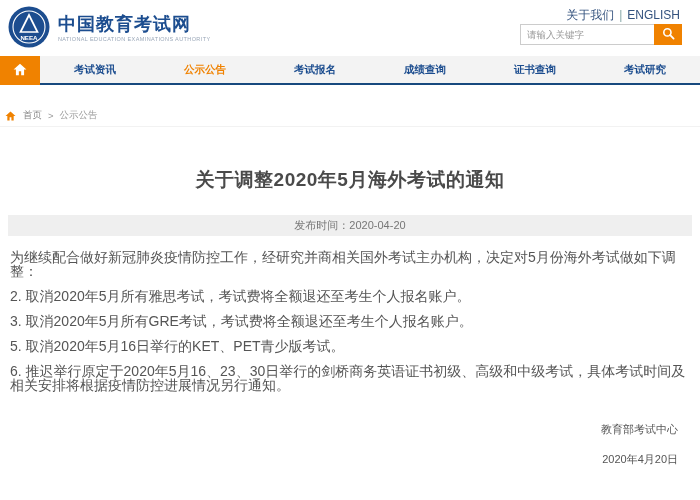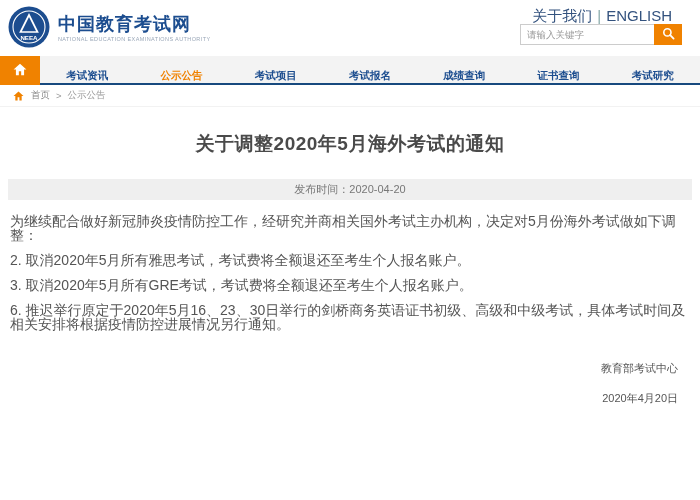--- a/index.html
+++ b/index.html
@@ -7,50 +7,50 @@
     font-family: "Liberation Sans", "DejaVu Sans", sans-serif; }
 
   
   .header { position: relative; height: 56px; background: #fff; }
   .logo-block { position: absolute; left: 8px; top: 6px; display: flex; align-items: center; }
   .logo-emblem { width: 42px; height: 42px; flex: 0 0 auto; }
   .logo-text { margin-left: 8px; }
   .logo-title { color: #1c4d8f; font-size: 18px; font-weight: bold; letter-spacing: 1px; line-height: 22px; }
   .logo-sub { color: #9aa7b8; font-size: 5.5px; letter-spacing: 0.4px; margin-top: 1px; }
 
-  .top-links { position: absolute; top: 7px; right: 28px; font-size: 15px; color: #33527e; }
+  .top-links { position: absolute; top: 7px; right: 20px; font-size: 12px; color: #33527e; }
   .top-links a { color: #33527e; text-decoration: none; cursor: pointer; }
   .top-links .sep { margin: 0 5px; color: #8aa; }
 
   .search-box { position: absolute; top: 24px; right: 18px; display: flex; height: 21px; }
   .search-input { width: 134px; height: 21px; border: 1px solid #ccc; border-right: none;
     font-size: 9.5px; padding: 0 6px; color: #555; outline: none; }
   .search-input::placeholder { color: #999; }
   .search-btn { width: 28px; height: 21px; background: #f08200; border: none; cursor: pointer;
     display: flex; align-items: center; justify-content: center; }
 
   
   .nav { display: flex; height: 29px; background: #f3f3f3; border-bottom: 2px solid #17497e; }
   .nav-home { width: 40px; height: 29px; background: #f08200; display: flex;
     align-items: center; justify-content: center; cursor: pointer; }
-  .nav-items { flex: 1; display: flex; align-items: flex-end; }
+  .nav-items { flex: 1; display: flex; }
   .nav-item { flex: 1; display: flex; align-items: center; justify-content: center;
     font-size: 10.5px; font-weight: bold; color: #1c4d8f; cursor: pointer; }
   .nav-item.active { color: #f08200; }
 
   
-  .breadcrumb { height: 22px; display: flex; align-items: center; padding-left: 10px;
-    font-size: 9.5px; color: #999; border-bottom: 1px solid #f2f2f2; }
+  .breadcrumb { height: 22px; display: flex; align-items: center; padding-left: 2px;
+    font-size: 9.5px; color: #999; border-bottom: 1px solid #f2f2f2; margin-top: 20px; }
   .breadcrumb .bc-home-icon { margin-right: 4px; display: inline-flex; }
   .breadcrumb span { margin: 0 3px; }
   .bc-link { color: #888; cursor: pointer; }
 
   
   .article-title { text-align: center; font-size: 19px; color: #4a4a4a; font-weight: bold;
-    margin-top: 24px; letter-spacing: 0.5px; }
+    margin-top: 40px; letter-spacing: 0.5px; }
   .date-bar { margin: 22px 8px 0 8px; height: 21px; background: #efefef;
     display: flex; align-items: center; justify-content: center;
     font-size: 11px; color: #777; }
   .article-body { padding: 14px 12px 0 10px; }
   .article-body p { font-size: 14px; color: #555; line-height: 14px; margin-bottom: 11px; }
   .signature-block { padding-right: 22px; text-align: right; margin-top: 30px; padding-left: 8px; }
   .signature-block .sig-line { font-size: 11px; color: #555; margin-bottom: 15px; }
 </style>
 </head>
 <body>
@@ -92,21 +92,20 @@
   <div class="nav-home">
     <span>
       <svg width="14" height="13" viewBox="0 0 24 22">
         <path d="M12 1 L1 11 H5 V21 H10 V14 H14 V21 H19 V11 H23 Z" fill="#ffffff"></path>
       </svg>
     </span>
   </div>
   <div class="nav-items">
     <div class="nav-item">考试资讯</div>
     <div class="nav-item active">公示公告</div>
-    <div class="nav-item">考试项目</div>
     <div class="nav-item">考试报名</div>
     <div class="nav-item">成绩查询</div>
     <div class="nav-item">证书查询</div>
     <div class="nav-item">考试研究</div>
   </div>
 </div>
 
 <div class="breadcrumb">
   <span class="bc-home-icon">
     <svg width="11" height="10" viewBox="0 0 24 22">
@@ -121,20 +120,21 @@
 <div class="article">
   <div class="article-title">关于调整2020年5月海外考试的通知</div>
   <div class="date-bar">
     <span>发布时间：2020-04-20</span>
   </div>
 
   <div class="article-body">
     <p>为继续配合做好新冠肺炎疫情防控工作，经研究并商相关国外考试主办机构，决定对5月份海外考试做如下调整：</p>
     <p>2. 取消2020年5月所有雅思考试，考试费将全额退还至考生个人报名账户。</p>
     <p>3. 取消2020年5月所有GRE考试，考试费将全额退还至考生个人报名账户。</p>
+    <p>5. 取消2020年5月16日举行的KET、PET青少版考试。</p>
     <p>6. 推迟举行原定于2020年5月16、23、30日举行的剑桥商务英语证书初级、高级和中级考试，具体考试时间及相关安排将根据疫情防控进展情况另行通知。</p>
   </div>
 
   <div class="signature-block">
     <div class="sig-line">教育部考试中心</div>
     <div class="sig-line">2020年4月20日</div>
   </div>
 </div>
 
 </body></html>

